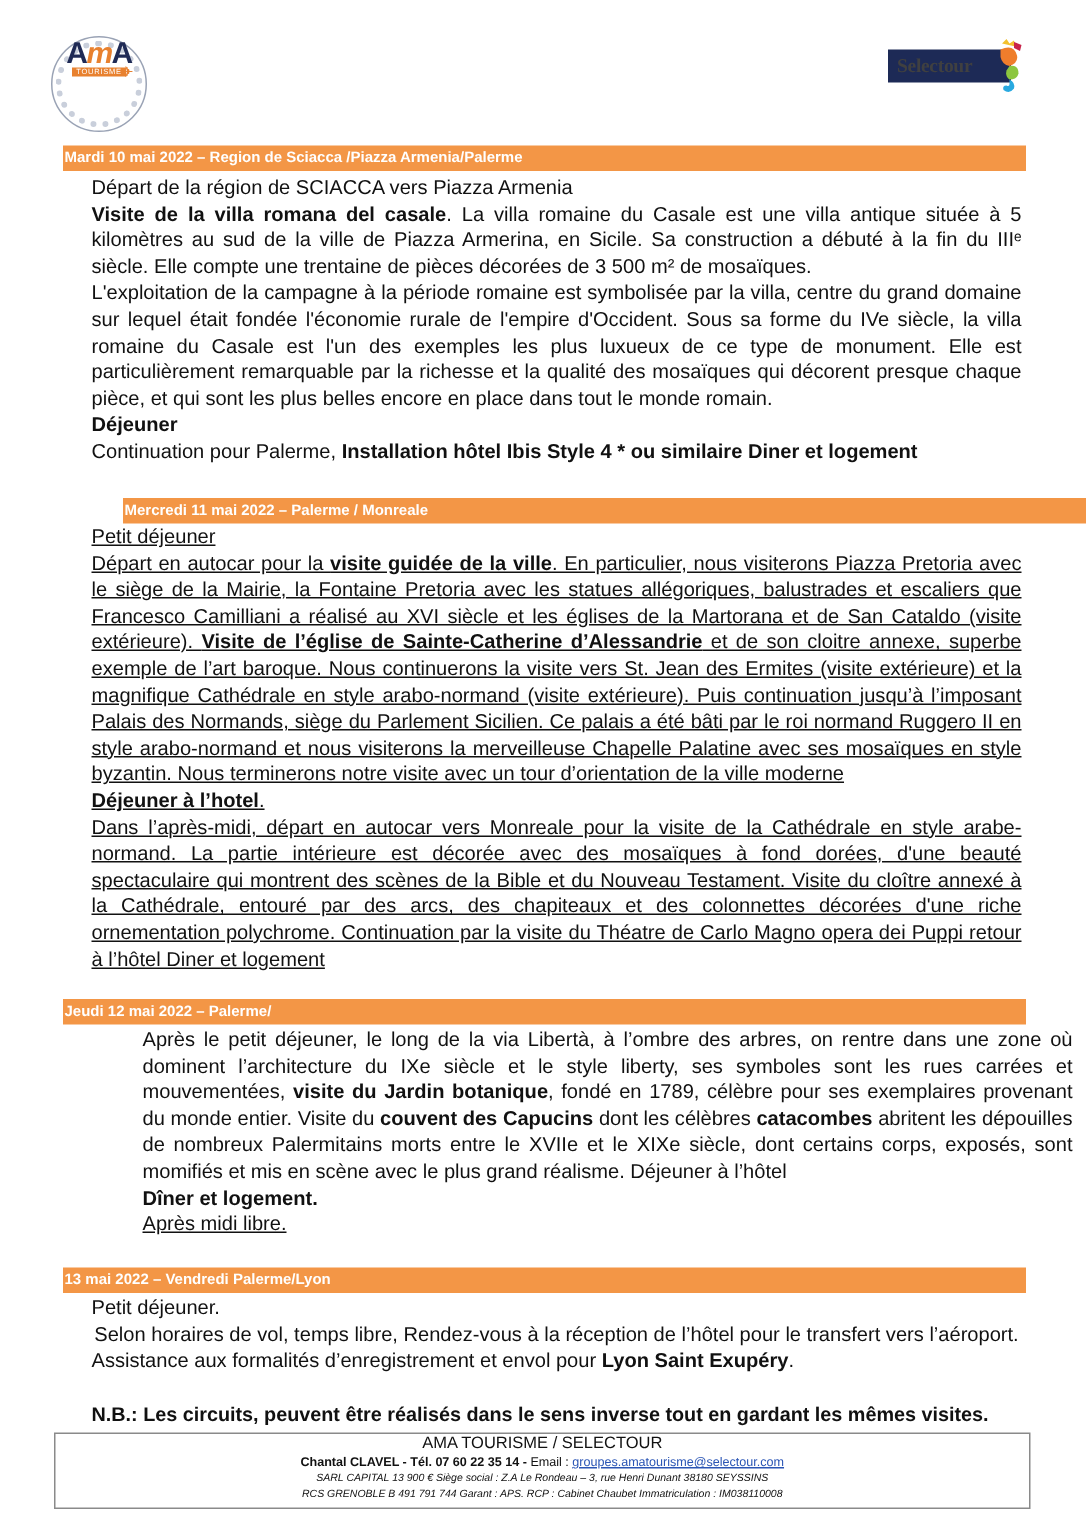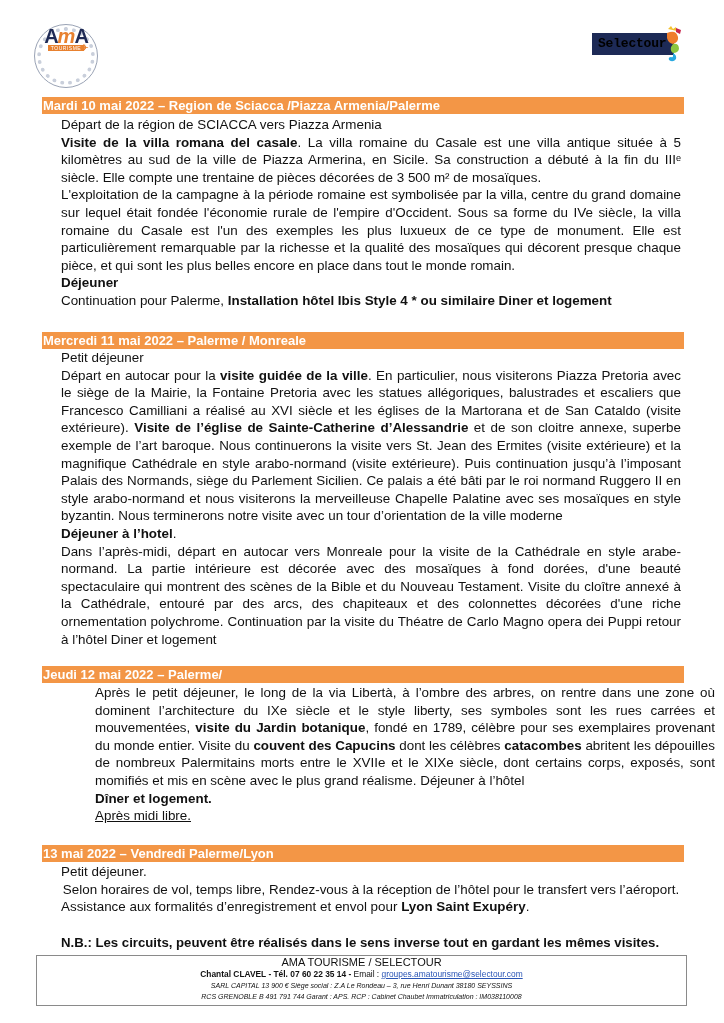--- a/index.html
+++ b/index.html
@@ -30,28 +30,28 @@
       position: relative; font-family: "Liberation Sans", sans-serif;
       background: #e8812f; color: #fff; font-size: 5px; padding: 0 3px; letter-spacing: 0.5px;
     }
     .logo-selectour {
       position: absolute; left: 592px; top: 31px; width: 90px; height: 27px;
     }
     .logo-selectour .box {
       position: absolute; left: 0; top: 2px; width: 82px; height: 22px; background: #1d2a56;
     }
     .logo-selectour .word {
-      position: absolute; left: 6px; top: 5px; color: #000000; font-weight: bold;
-      font-family: Liberation Mono, monospace; font-size: 13px; letter-spacing: -0.2px;
+      position: absolute; left: 6px; top: 5px; color: #404040; font-weight: bold;
+      font-family: Liberation Serif, serif; font-size: 13px; letter-spacing: -0.2px;
     }
     .logo-selectour .seahorse { position: absolute; left: 70px; top: -6px; width: 22px; height: 38px; }
 
     .day-header {
       position: absolute; left: 42px; width: 642px; height: 17px;
-      background: #f39646; color: #fff; font-weight: bold; font-size: 13px;
+      background: #f39646; color: #fff; font-weight: bold; font-size: 10px;
       line-height: 17px; padding-left: 1px; box-sizing: border-box; white-space: nowrap;
     }
     .day-body {
       position: absolute; left: 61px; width: 620px;
       font-size: 13.4px; line-height: 17.6px; text-align: justify;
     }
     .day-body p { margin: 0; }
     .day-body b { font-weight: bold; }
     .underline { text-decoration: underline; }
     .nb {
@@ -93,22 +93,22 @@
 
 <div class="day-header" style="top:97px;">Mardi 10 mai 2022 – Region de Sciacca /Piazza Armenia/Palerme</div>
 <div class="day-body" style="top:116px;">
   <p>Départ de la région de SCIACCA vers Piazza Armenia</p>
   <p><b>Visite de la villa romana del casale</b><span>. La villa romaine du Casale est une villa antique située à 5 kilomètres au sud de la ville de Piazza Armerina, en Sicile. Sa construction a débuté à la fin du IIIᵉ siècle. Elle compte une trentaine de pièces décorées de 3 500 m² de mosaïques.</span></p>
   <p>L'exploitation de la campagne à la période romaine est symbolisée par la villa, centre du grand domaine sur lequel était fondée l'économie rurale de l'empire d'Occident. Sous sa forme du IVe siècle, la villa romaine du Casale est l'un des exemples les plus luxueux de ce type de monument. Elle est particulièrement remarquable par la richesse et la qualité des mosaïques qui décorent presque chaque pièce, et qui sont les plus belles encore en place dans tout le monde romain.</p>
   <p><b>Déjeuner</b></p>
   <p><span>Continuation pour Palerme, </span><b>Installation hôtel Ibis Style 4 * ou similaire Diner et logement</b></p>
 </div>
 
-<div class="day-header" style="top:332px;">Mercredi 11 mai 2022 – Palerme / Monreale</div>
-<div class="day-body" style="top:349px;">
+<div class="day-header" style="top:332px;margin-left:40px;">Mercredi 11 mai 2022 – Palerme / Monreale</div>
+<div class="day-body" style="top:349px;text-decoration:underline;">
   <p>Petit déjeuner</p>
   <p><span>Départ en autocar pour la </span><b>visite guidée de la ville</b><span>. En particulier, nous visiterons Piazza Pretoria avec le siège de la Mairie, la Fontaine Pretoria avec les statues allégoriques, balustrades et escaliers que Francesco Camilliani a réalisé au XVI siècle et les églises de la Martorana et de San Cataldo (visite extérieure). </span><b>Visite de l’église de Sainte-Catherine d’Alessandrie</b><span> et de son cloitre annexe, superbe exemple de l’art baroque. Nous continuerons la visite vers St. Jean des Ermites (visite extérieure) et la magnifique Cathédrale en style arabo-normand (visite extérieure). Puis continuation jusqu’à l’imposant Palais des Normands, siège du Parlement Sicilien. Ce palais a été bâti par le roi normand Ruggero II en style arabo-normand et nous visiterons la merveilleuse Chapelle Palatine avec ses mosaïques en style byzantin. Nous terminerons notre visite avec un tour d’orientation de la ville moderne</span></p>
   <p><b>Déjeuner à l’hotel</b><span>.</span></p>
   <p>Dans l’après-midi, départ en autocar vers Monreale pour la visite de la Cathédrale en style arabe-normand. La partie intérieure est décorée avec des mosaïques à fond dorées, d'une beauté spectaculaire qui montrent des scènes de la Bible et du Nouveau Testament. Visite du cloître annexé à la Cathédrale, entouré par des arcs, des chapiteaux et des colonnettes décorées d'une riche ornementation polychrome.  Continuation par la visite du Théatre de Carlo Magno opera dei Puppi retour à l’hôtel Diner et logement</p>
 </div>
 
 <div class="day-header" style="top:666px;">Jeudi 12 mai 2022 – Palerme/</div>
 <div class="day-body" style="top:684px;margin-left:34px;">
   <p><span>Après le petit déjeuner, le long de la via Libertà, à l’ombre des arbres, on rentre dans une zone où dominent l’architecture du IXe siècle et le style liberty, ses symboles sont les rues carrées et mouvementées, </span><b>visite du Jardin botanique</b><span>, fondé en 1789, célèbre pour ses exemplaires provenant du monde entier. Visite du </span><b>couvent des Capucins</b><span> dont les célèbres </span><b>catacombes</b><span> abritent les dépouilles de nombreux Palermitains morts entre le XVIIe et le XIXe siècle, dont certains corps, exposés, sont momifiés et mis en scène avec le plus grand réalisme. Déjeuner à l’hôtel</span></p>
   <p><b>Dîner et logement.</b></p>

